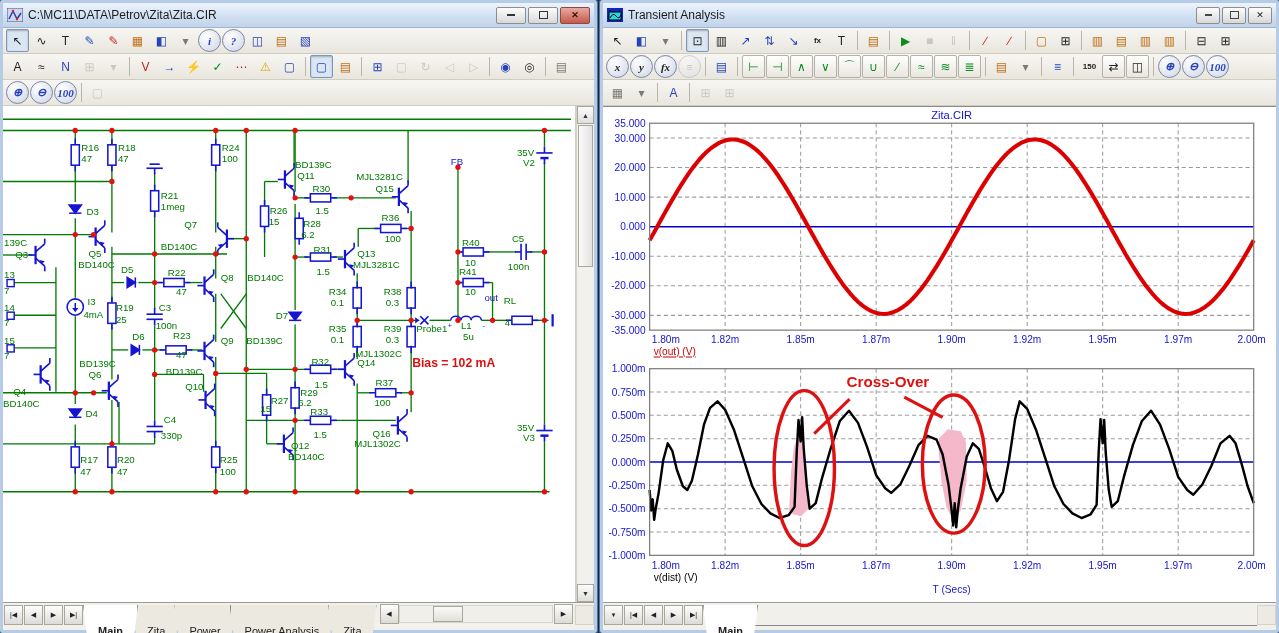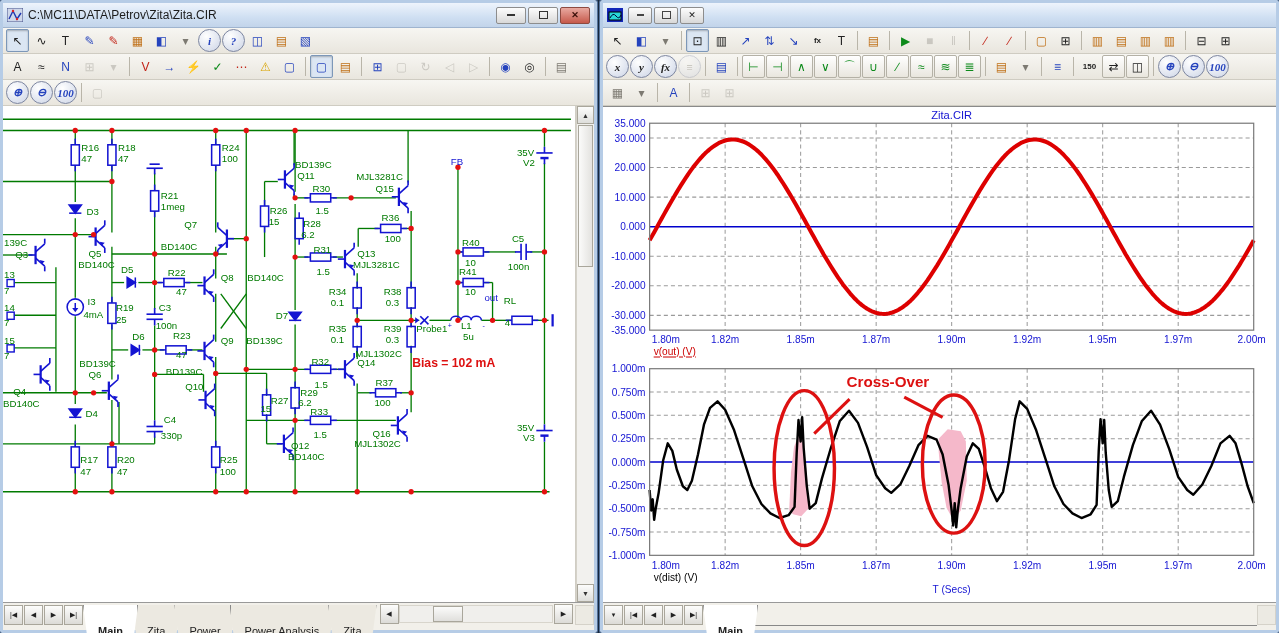--- a/index.html
+++ b/index.html
@@ -735,20 +735,21 @@
   </div>
 </div>
 
 <div class="win" id="winR">
   <div class="titlebar">
     <svg class="ticon" viewBox="0 0 16 14">
         <rect x="0" y="0" width="16" height="14" fill="#1226b8"></rect>
         <rect x="2" y="4" width="12" height="8" fill="#28d8d8" stroke="#000"></rect>
         <path d="M3 10 Q6 4 9 8 T14 7" stroke="#003" fill="none"></path>
       </svg>
+    <span class="title-text">Transient Analysis</span>
     <span class="wbtns">
       <span class="wbtn classic">
           <span style="width:7px;border-bottom:2px solid #444"></span>
         </span>
       <span class="wbtn classic">
           <span style="width:7px;height:6px;border:1.5px solid #444"></span>
         </span>
       <span class="wbtn classic">✕</span>
     </span>
   </div>

